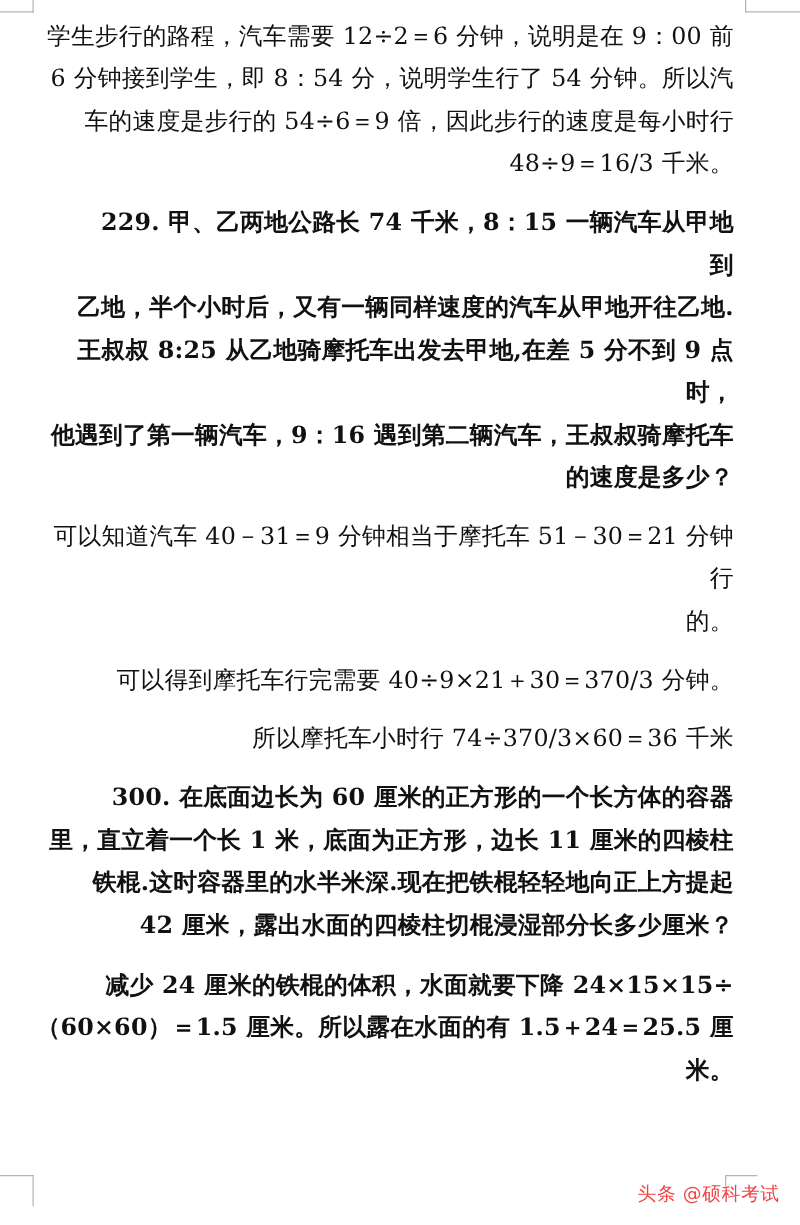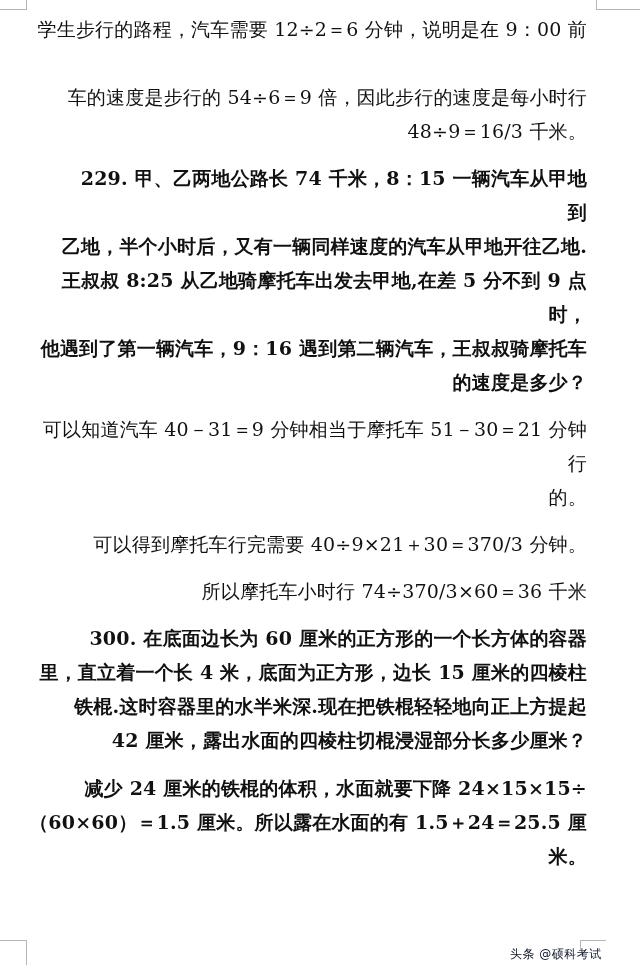--- a/index.html
+++ b/index.html
@@ -16,37 +16,37 @@
   .content { position: absolute; left: 27px; top: 12px; width: 560px; }
   .para { margin: 0; font-size: 19px; line-height: 34px; letter-spacing: 0.2px; text-align: right; }
   .para.bold { font-weight: bold; }
   .para.indent { text-indent: 38px; }
   .gap-l { margin-top: 13px; }
   .gap-m { margin-top: 14px; }
 
   .watermark {
     position: absolute; left: 510px; top: 946px;
     font-family: "DejaVu Sans", "Liberation Sans", sans-serif;
-    font-size: 12px; color: #0f172a; letter-spacing: 0.5px;
+    font-size: 15px; color: #ef4444; letter-spacing: 0.5px;
     text-shadow: 0 0 2px #fff, 0 0 1px #fff;
   }
 </style>
 </head>
 <body>
 
 <div class="mark tl"></div>
 <div class="mark tr"></div>
 <div class="mark bl"></div>
 <div class="mark br"></div>
 
 <div class="content">
 
   <p class="para">
     <span>学生步行的路程，汽车需要 12÷2＝6 分钟，说明是在 9：00 前</span><br>
-    <br>
+    <span>6 分钟接到学生，即 8：54 分，说明学生行了 54 分钟。所以汽</span><br>
     <span>车的速度是步行的 54÷6＝9 倍，因此步行的速度是每小时行</span><br>
     <span>48÷9＝16/3 千米。</span>
   </p>
 
   <p class="para bold indent gap-l">
     <span>229. 甲、乙两地公路长 74 千米，8：15 一辆汽车从甲地到</span><br>
     <span>乙地，半个小时后，又有一辆同样速度的汽车从甲地开往乙地.</span><br>
     <span>王叔叔 8:25 从乙地骑摩托车出发去甲地,在差 5 分不到 9 点时，</span><br>
     <span>他遇到了第一辆汽车，9：16 遇到第二辆汽车，王叔叔骑摩托车</span><br>
     <span>的速度是多少？</span>
@@ -61,21 +61,21 @@
   <p class="para gap-l">
     <span>可以得到摩托车行完需要 40÷9×21＋30＝370/3 分钟。</span>
   </p>
 
   <p class="para gap-l">
     <span>所以摩托车小时行 74÷370/3×60＝36 千米</span>
   </p>
 
   <p class="para bold indent gap-l">
     <span>300. 在底面边长为 60 厘米的正方形的一个长方体的容器</span><br>
-    <span>里，直立着一个长 4 米，底面为正方形，边长 15 厘米的四棱柱</span><br>
+    <span>里，直立着一个长 1 米，底面为正方形，边长 11 厘米的四棱柱</span><br>
     <span>铁棍.这时容器里的水半米深.现在把铁棍轻轻地向正上方提起</span><br>
     <span>42 厘米，露出水面的四棱柱切棍浸湿部分长多少厘米？</span>
   </p>
 
   <p class="para bold gap-m">
     <span>减少 24 厘米的铁棍的体积，水面就要下降 24×15×15÷</span><br>
     <span>（60×60）＝1.5 厘米。所以露在水面的有 1.5＋24＝25.5 厘米。</span>
   </p>
 
 </div>

